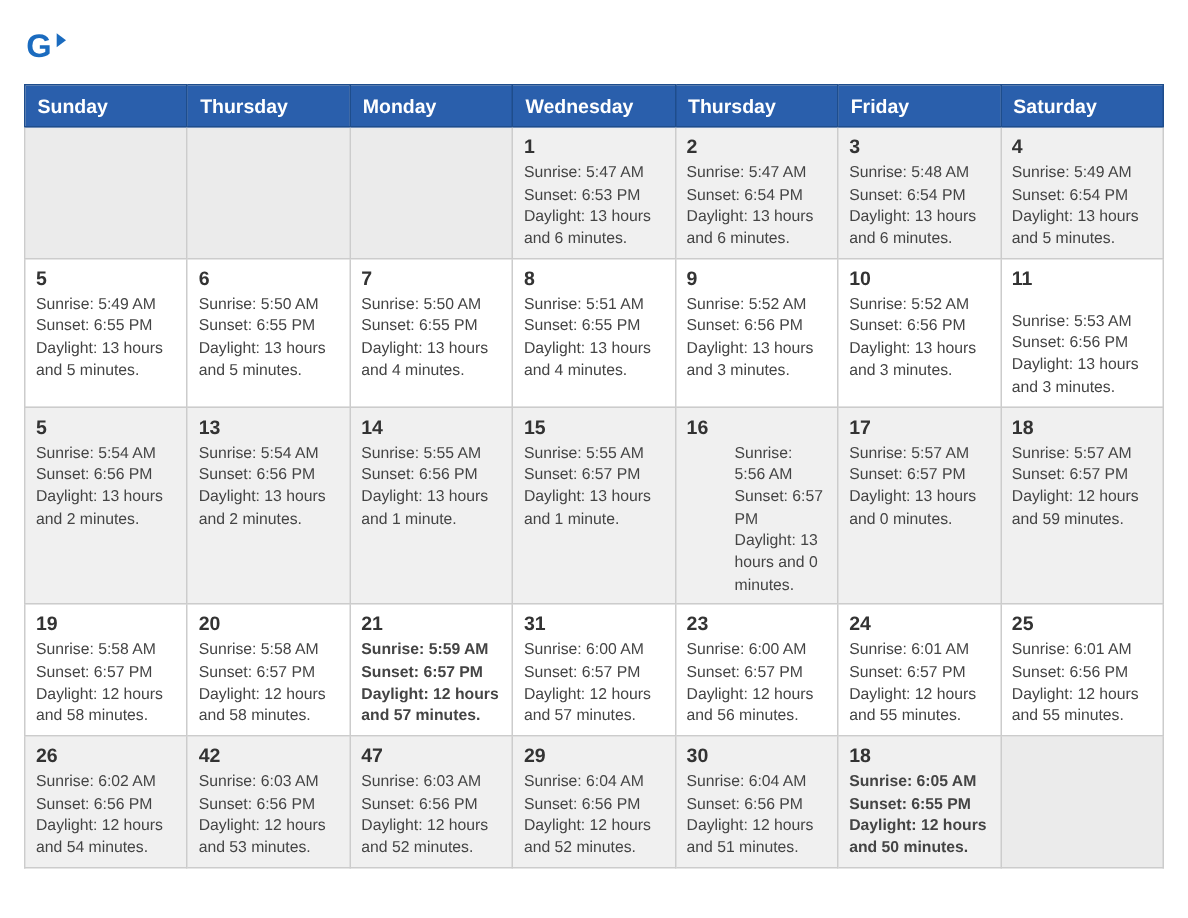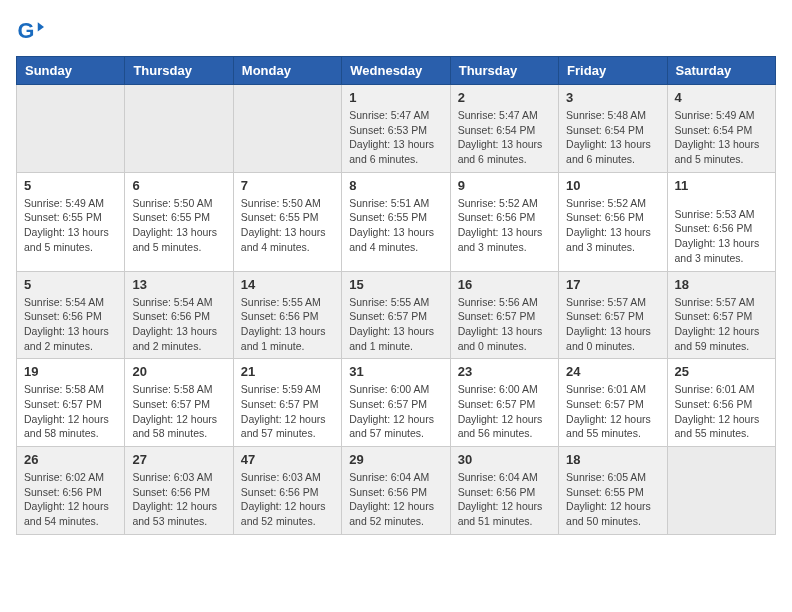--- a/index.html
+++ b/index.html
@@ -219,21 +219,21 @@
 Daylight: 13 hours and 1 minute.</div>
         </td>
         <td>
           <span class="day-number">15</span>
           <div class="day-info" style="white-space: pre-line;">Sunrise: 5:55 AM
 Sunset: 6:57 PM
 Daylight: 13 hours and 1 minute.</div>
         </td>
         <td>
           <span class="day-number">16</span>
-          <div class="day-info" style="white-space: pre-line;">Sunrise: 5:56 AM
+          <div class="day-info" style="white-space: pre-line; margin-left: 32px;">Sunrise: 5:56 AM
 Sunset: 6:57 PM
 Daylight: 13 hours and 0 minutes.</div>
         </td>
         <td>
           <span class="day-number">17</span>
           <div class="day-info" style="white-space: pre-line;">Sunrise: 5:57 AM
 Sunset: 6:57 PM
 Daylight: 13 hours and 0 minutes.</div>
         </td>
         <td>
@@ -251,21 +251,21 @@
 Daylight: 12 hours and 58 minutes.</div>
         </td>
         <td>
           <span class="day-number">20</span>
           <div class="day-info" style="white-space: pre-line;">Sunrise: 5:58 AM
 Sunset: 6:57 PM
 Daylight: 12 hours and 58 minutes.</div>
         </td>
         <td>
           <span class="day-number">21</span>
-          <div class="day-info" style="white-space: pre-line;">Sunrise: 5:59 AM
+          <div class="day-info" style="white-space: pre-line; font-weight: bold;">Sunrise: 5:59 AM
 Sunset: 6:57 PM
 Daylight: 12 hours and 57 minutes.</div>
         </td>
         <td>
           <span class="day-number">31</span>
           <div class="day-info" style="white-space: pre-line;">Sunrise: 6:00 AM
 Sunset: 6:57 PM
 Daylight: 12 hours and 57 minutes.</div>
         </td>
         <td>
@@ -288,21 +288,21 @@
         </td>
       </tr>
       <tr class="row-shaded">
         <td>
           <span class="day-number">26</span>
           <div class="day-info" style="white-space: pre-line;">Sunrise: 6:02 AM
 Sunset: 6:56 PM
 Daylight: 12 hours and 54 minutes.</div>
         </td>
         <td>
-          <span class="day-number">27</span>
+          <span class="day-number">42</span>
           <div class="day-info" style="white-space: pre-line;">Sunrise: 6:03 AM
 Sunset: 6:56 PM
 Daylight: 12 hours and 53 minutes.</div>
         </td>
         <td>
           <span class="day-number">47</span>
           <div class="day-info" style="white-space: pre-line;">Sunrise: 6:03 AM
 Sunset: 6:56 PM
 Daylight: 12 hours and 52 minutes.</div>
         </td>
@@ -313,20 +313,20 @@
 Daylight: 12 hours and 52 minutes.</div>
         </td>
         <td>
           <span class="day-number">30</span>
           <div class="day-info" style="white-space: pre-line;">Sunrise: 6:04 AM
 Sunset: 6:56 PM
 Daylight: 12 hours and 51 minutes.</div>
         </td>
         <td>
           <span class="day-number">18</span>
-          <div class="day-info" style="white-space: pre-line;">Sunrise: 6:05 AM
+          <div class="day-info" style="white-space: pre-line; font-weight: bold;">Sunrise: 6:05 AM
 Sunset: 6:55 PM
 Daylight: 12 hours and 50 minutes.</div>
         </td>
         <td class="empty"></td>
       </tr>
     </tbody>
 </table>
 
 </body></html>

